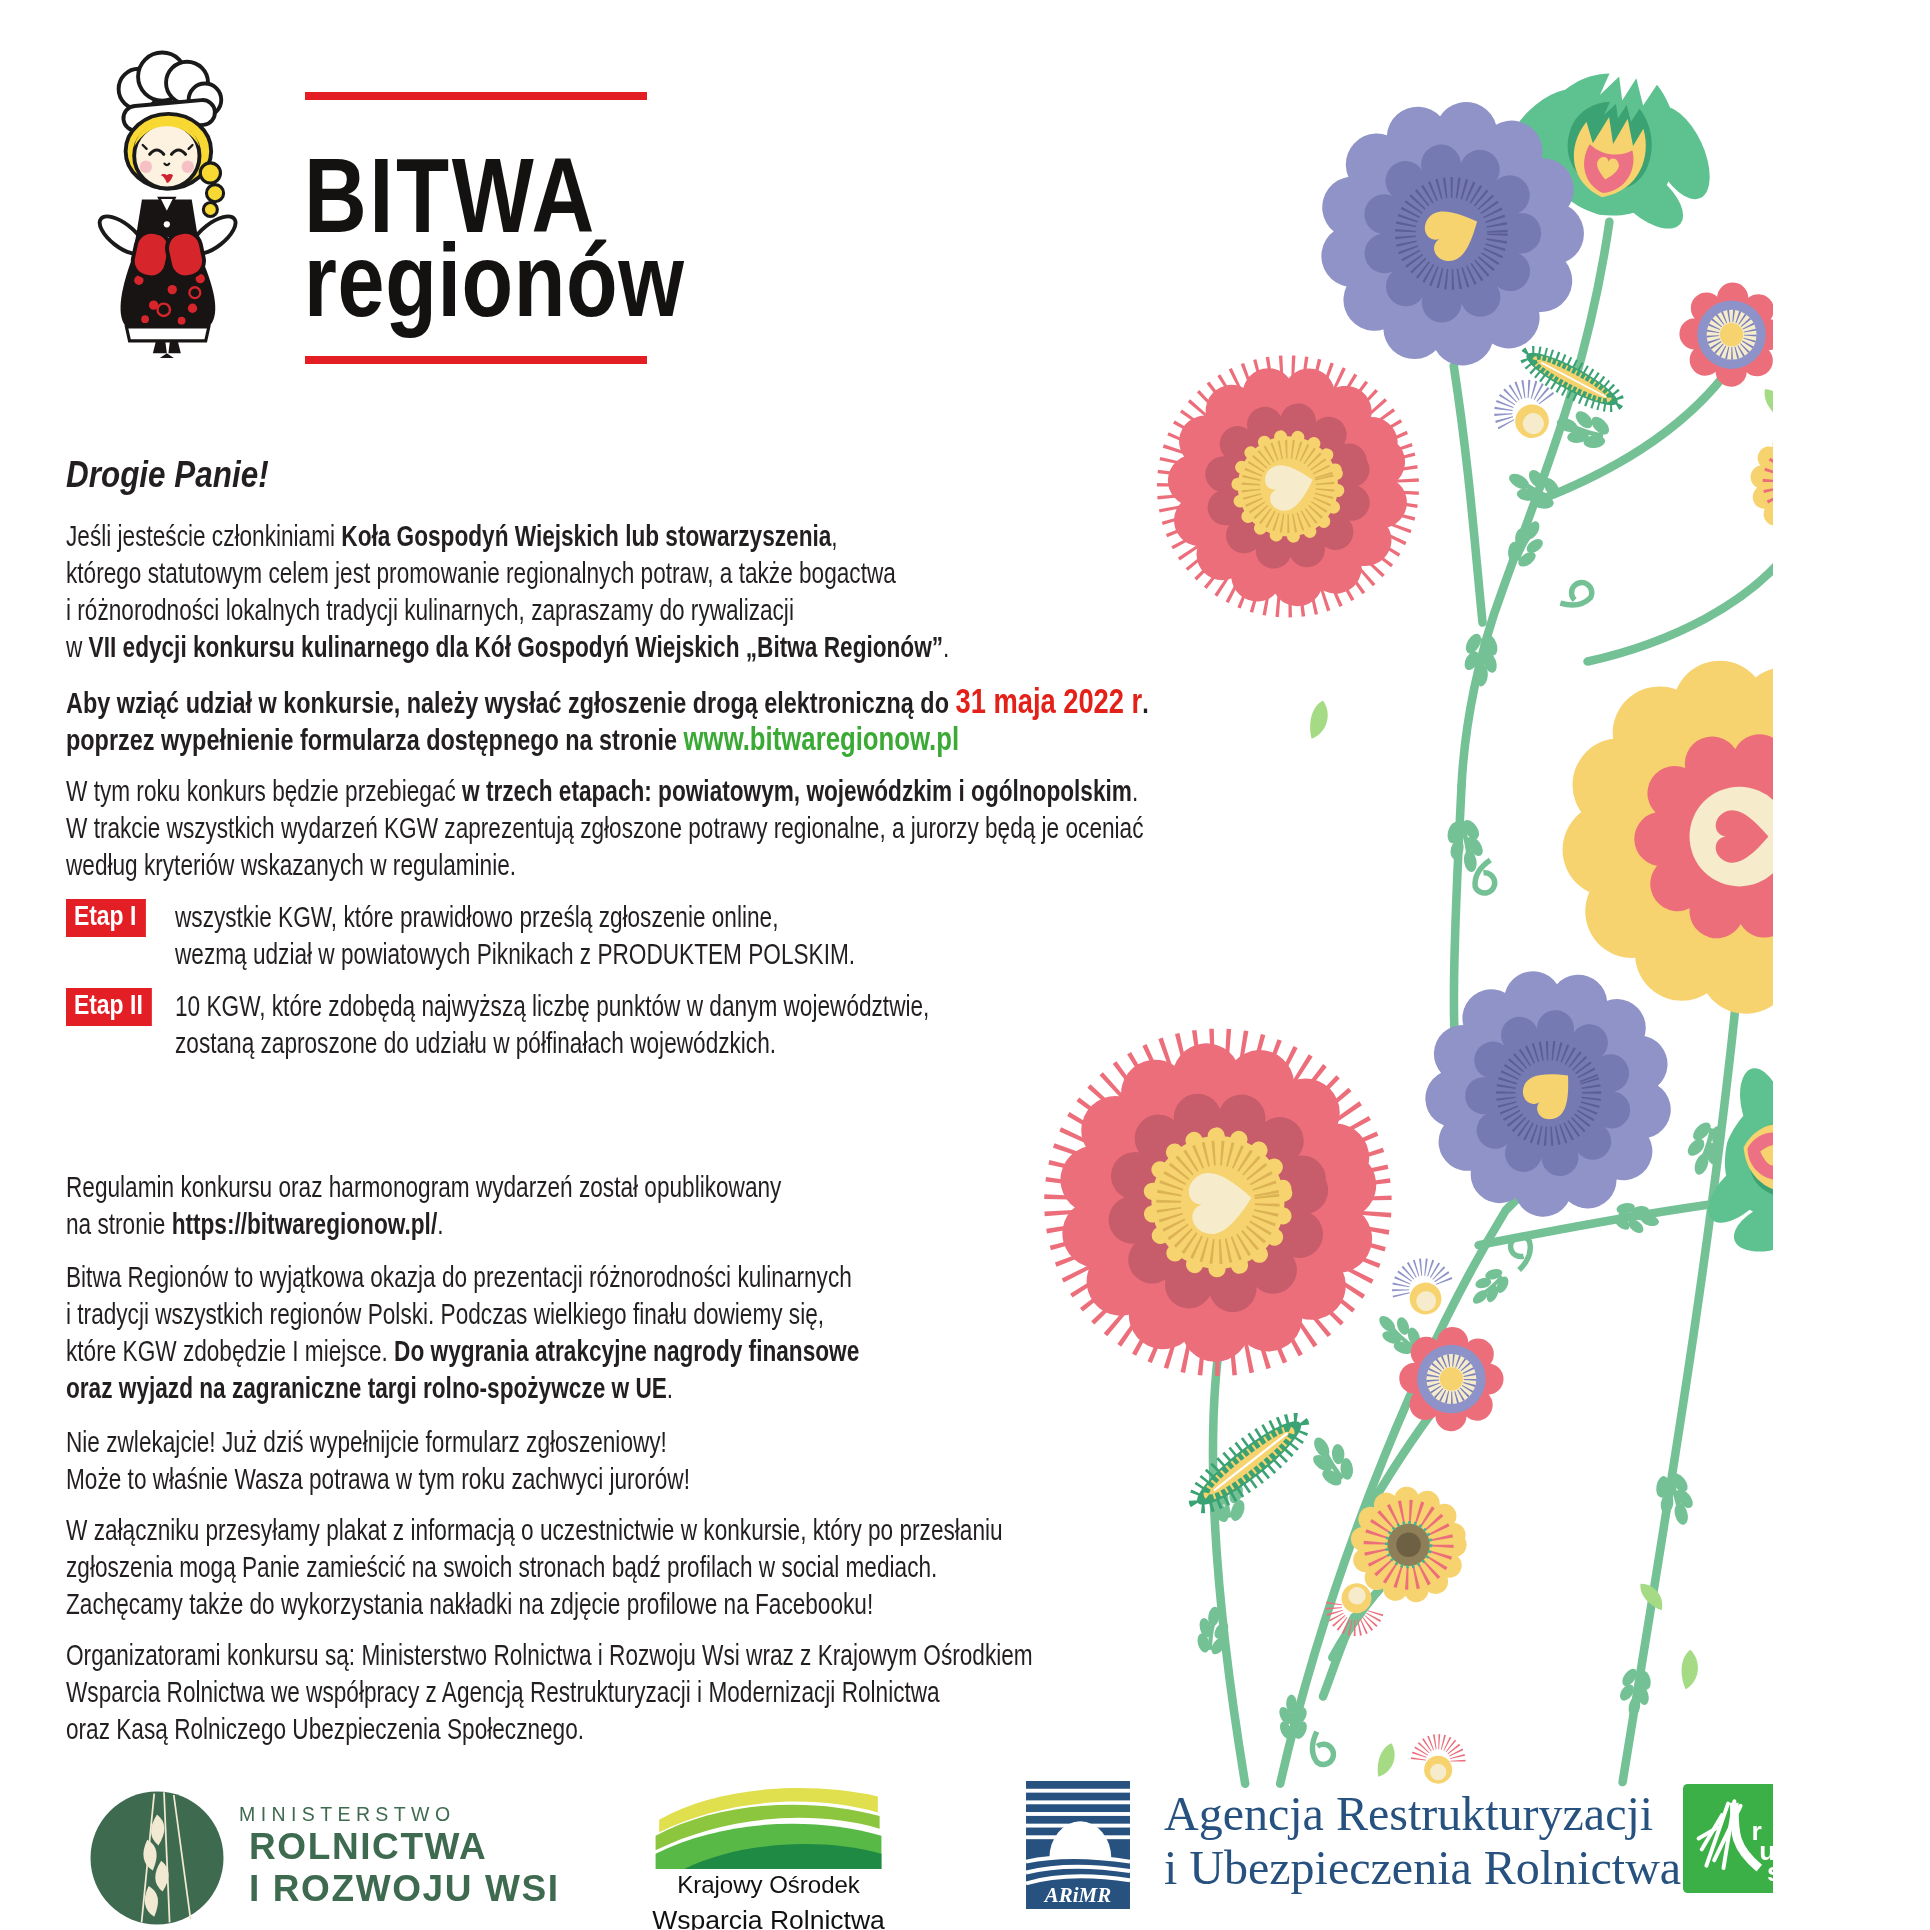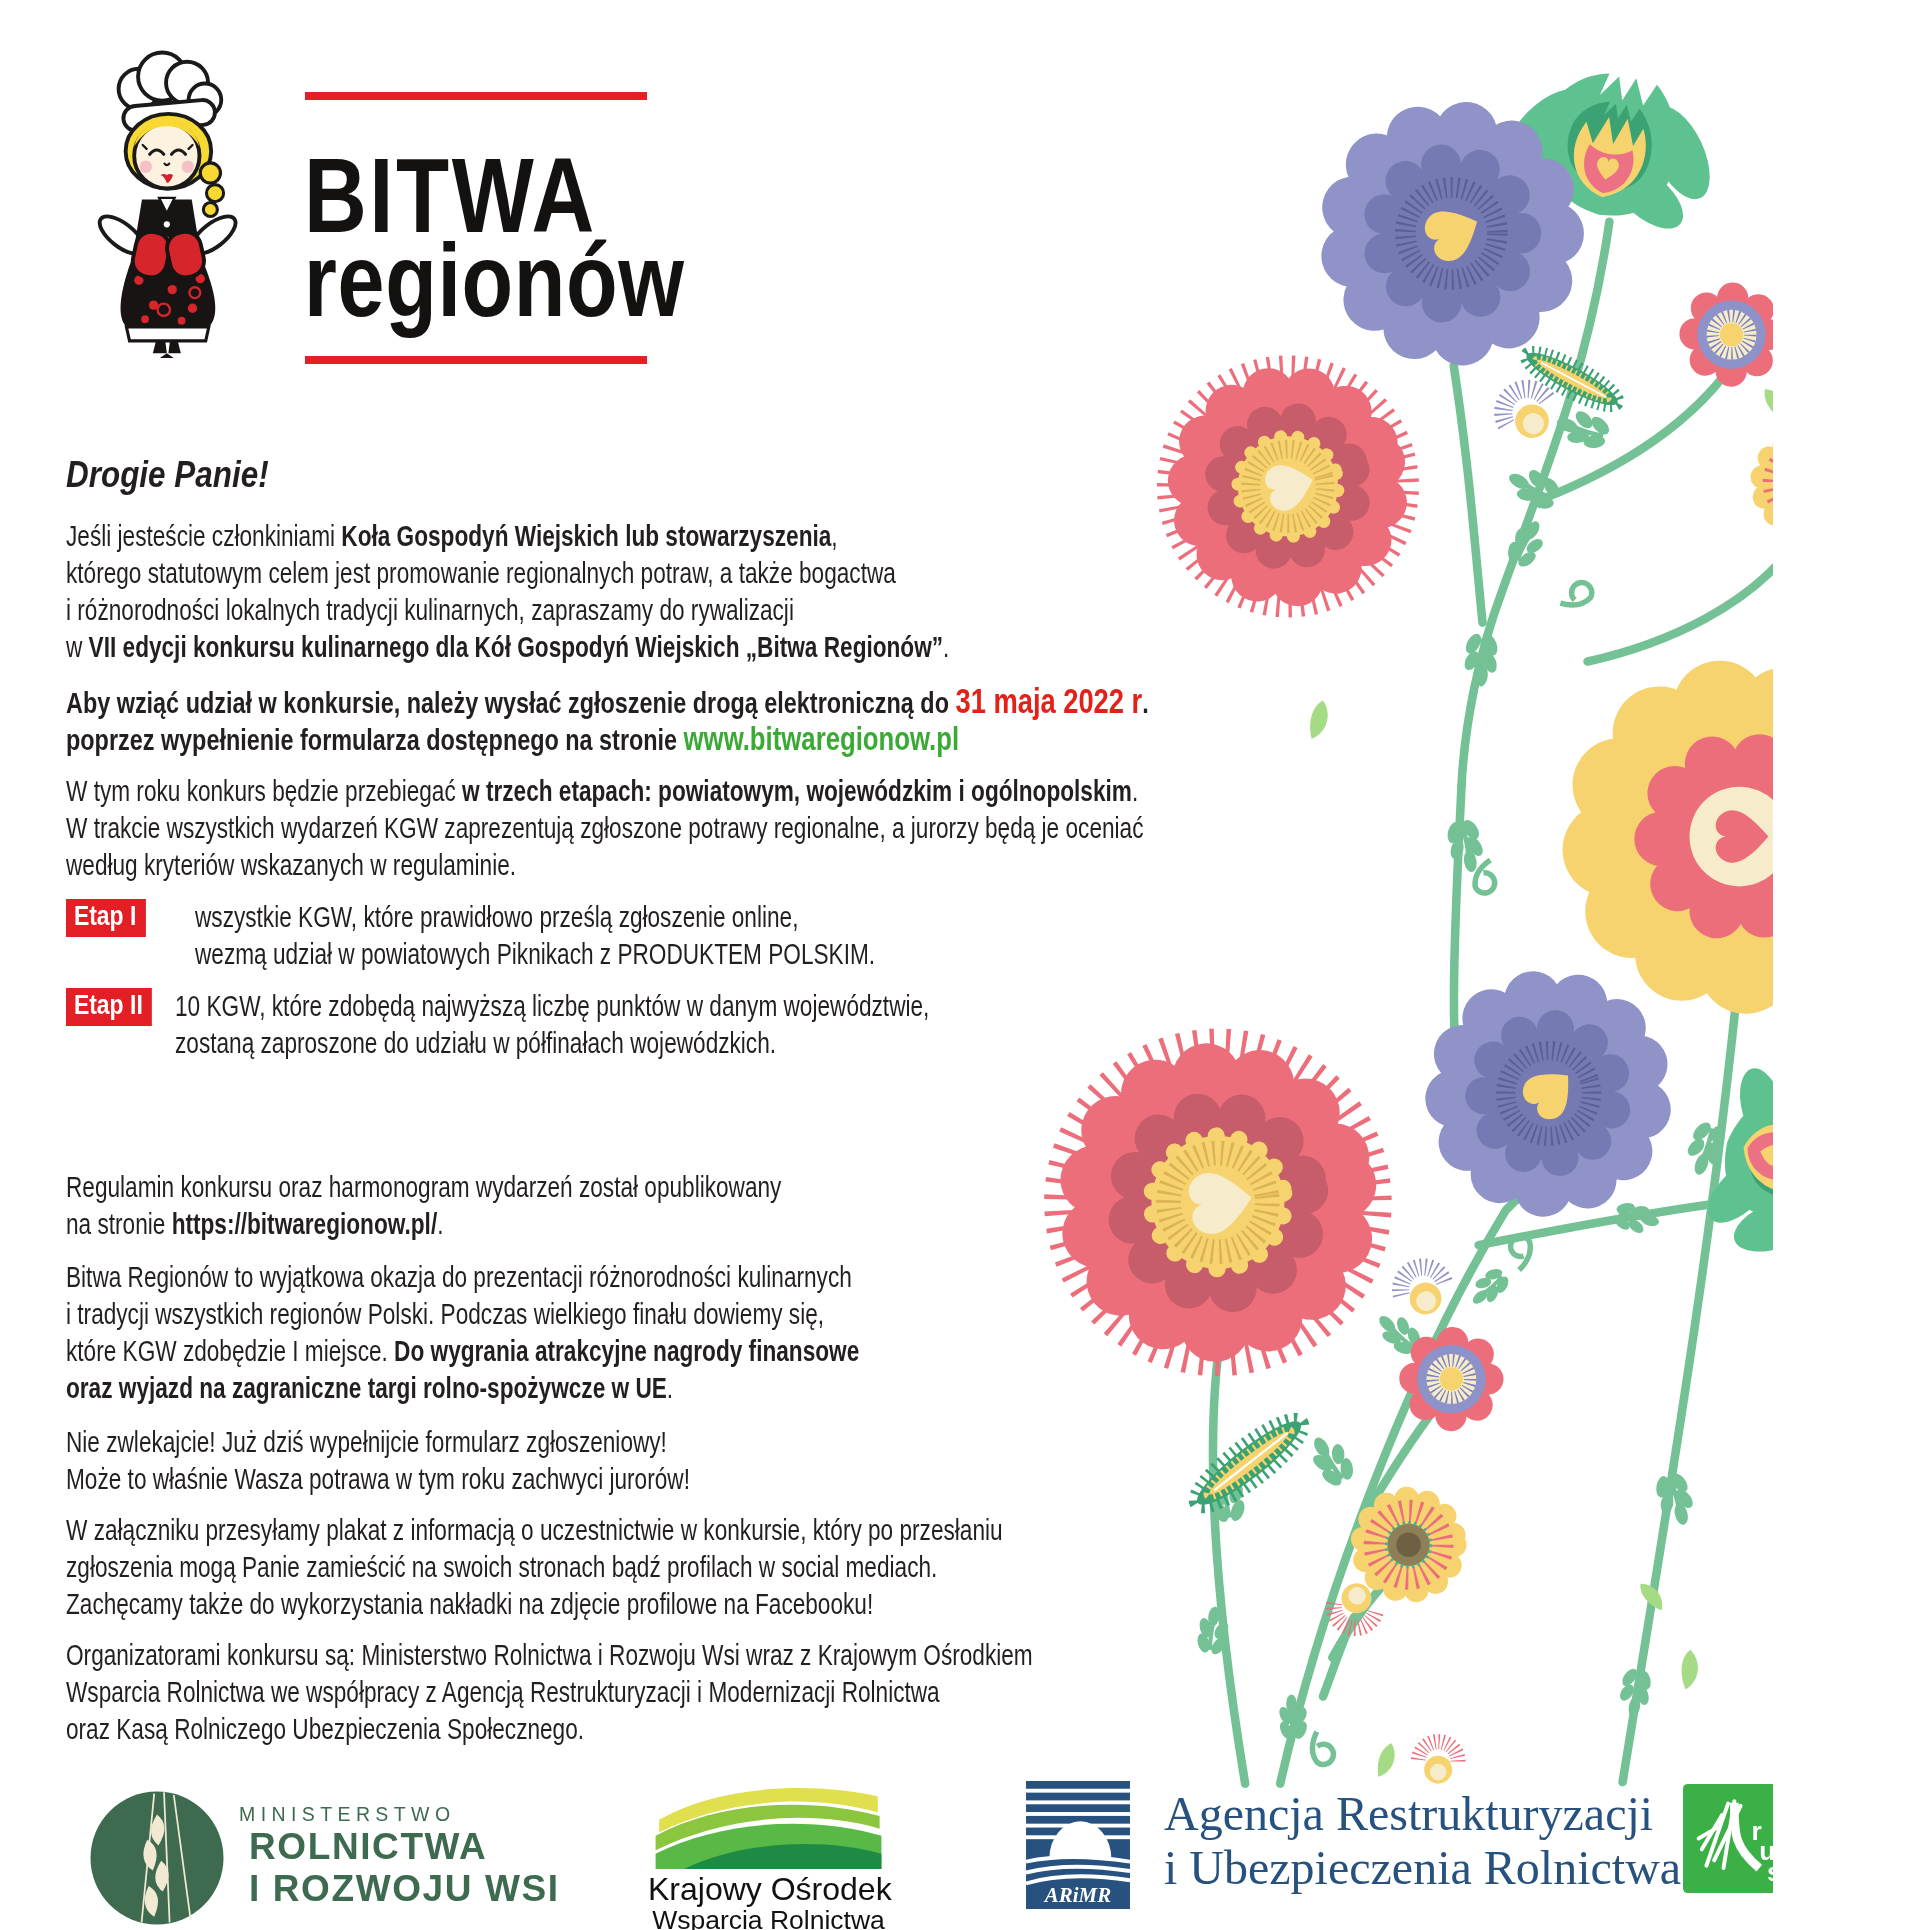--- a/index.html
+++ b/index.html
@@ -266,21 +266,21 @@
   </svg>
 
   <div class="abs salutation" style="left:66px;top:454px;">Drogie Panie!</div>
 
   <div class="abs condensed rich" style="left:66px;top:518px;"><span>Jeśli jesteście członkiniami </span><span class="b">Koła Gospodyń Wiejskich lub stowarzyszenia</span><span>,</span><br><span>którego statutowym celem jest promowanie regionalnych potraw, a także bogactwa</span><br><span>i różnorodności lokalnych tradycji kulinarnych, zapraszamy do rywalizacji</span><br><span>w </span><span class="b">VII edycji konkursu kulinarnego dla Kół Gospodyń Wiejskich „Bitwa Regionów”</span><span>.</span></div>
 
   <div class="abs condensed rich lead" style="left:66px;top:683px;font-size:30px;"><span class="b">Aby wziąć udział w konkursie, należy wysłać zgłoszenie drogą elektroniczną do </span><span class="b c-red">31 maja 2022 r</span><span class="b">.</span><br><span class="b">poprzez wypełnienie formularza dostępnego na stronie </span><span class="b c-green">www.bitwaregionow.pl</span></div>
 
   <div class="abs condensed rich" style="left:66px;top:773px;"><span>W tym roku konkurs będzie przebiegać </span><span class="b">w trzech etapach: powiatowym, wojewódzkim i ogólnopolskim</span><span>.</span><br><span>W trakcie wszystkich wydarzeń KGW zaprezentują zgłoszone potrawy regionalne, a jurorzy będą je oceniać</span><br><span>według kryteriów wskazanych w regulaminie.</span></div>
 
-  <div class="etap-row" style="top:899px;gap:20px;">
+  <div class="etap-row" style="top:899px;">
     <div class="badge-col">
       <span class="badge">Etap I</span>
     </div>
     <div class="condensed rich"><span>wszystkie KGW, które prawidłowo prześlą zgłoszenie online,</span><br><span>wezmą udział w powiatowych Piknikach z PRODUKTEM POLSKIM.</span></div>
   </div>
   <div class="etap-row" style="top:988px;">
     <div class="badge-col">
       <span class="badge">Etap II</span>
     </div>
     <div class="condensed rich"><span>10 KGW, które zdobędą najwyższą liczbę punktów w danym województwie,</span><br><span>zostaną zaproszone do udziału w półfinałach wojewódzkich.</span></div>
@@ -317,21 +317,21 @@
   <div class="abs mrirw-txt" style="left:249px;top:1868px;font-size:37px;font-weight:600;letter-spacing:1.6px;">I ROZWOJU WSI</div>
 
   <div class="abs" style="left:652px;top:1782px;">
     <svg width="233" height="87" viewBox="0 0 260 97">
       <path d="M8,42 C70,6 170,-2 252,16 L252,34 C175,12 80,20 8,56 Z" fill="#e0df4e"></path>
       <path d="M4,60 C75,22 175,16 254,38 L254,52 C178,30 82,38 4,76 Z" fill="#8cc63f"></path>
       <path d="M4,80 C80,42 180,38 256,60 L256,97 L4,97 Z" fill="#58b947"></path>
       <path d="M36,97 C100,66 190,62 256,80 L256,97 Z" fill="#1e8a44"></path>
     </svg>
   </div>
-  <div class="abs kowr-txt" style="left:648px;top:1871px;font-size:32px;">Krajowy Ośrodek</div>
+  <div class="abs kowr-txt" style="left:648px;top:1871px;font-size:24px;">Krajowy Ośrodek</div>
   <div class="abs kowr-txt" style="left:648px;top:1905px;font-size:26.5px;">Wsparcia Rolnictwa</div>
 
   <div class="abs" style="left:1026px;top:1781px;">
     <svg width="104" height="128" viewBox="0 0 134 165">
       <rect width="134" height="165" fill="#27517e"></rect>
       <g fill="#ffffff">
         <rect x="0" y="10" width="134" height="5"></rect>
           <rect x="0" y="25" width="134" height="5"></rect>
         <rect x="0" y="40" width="134" height="5"></rect>
           <rect x="0" y="55" width="134" height="5"></rect>

